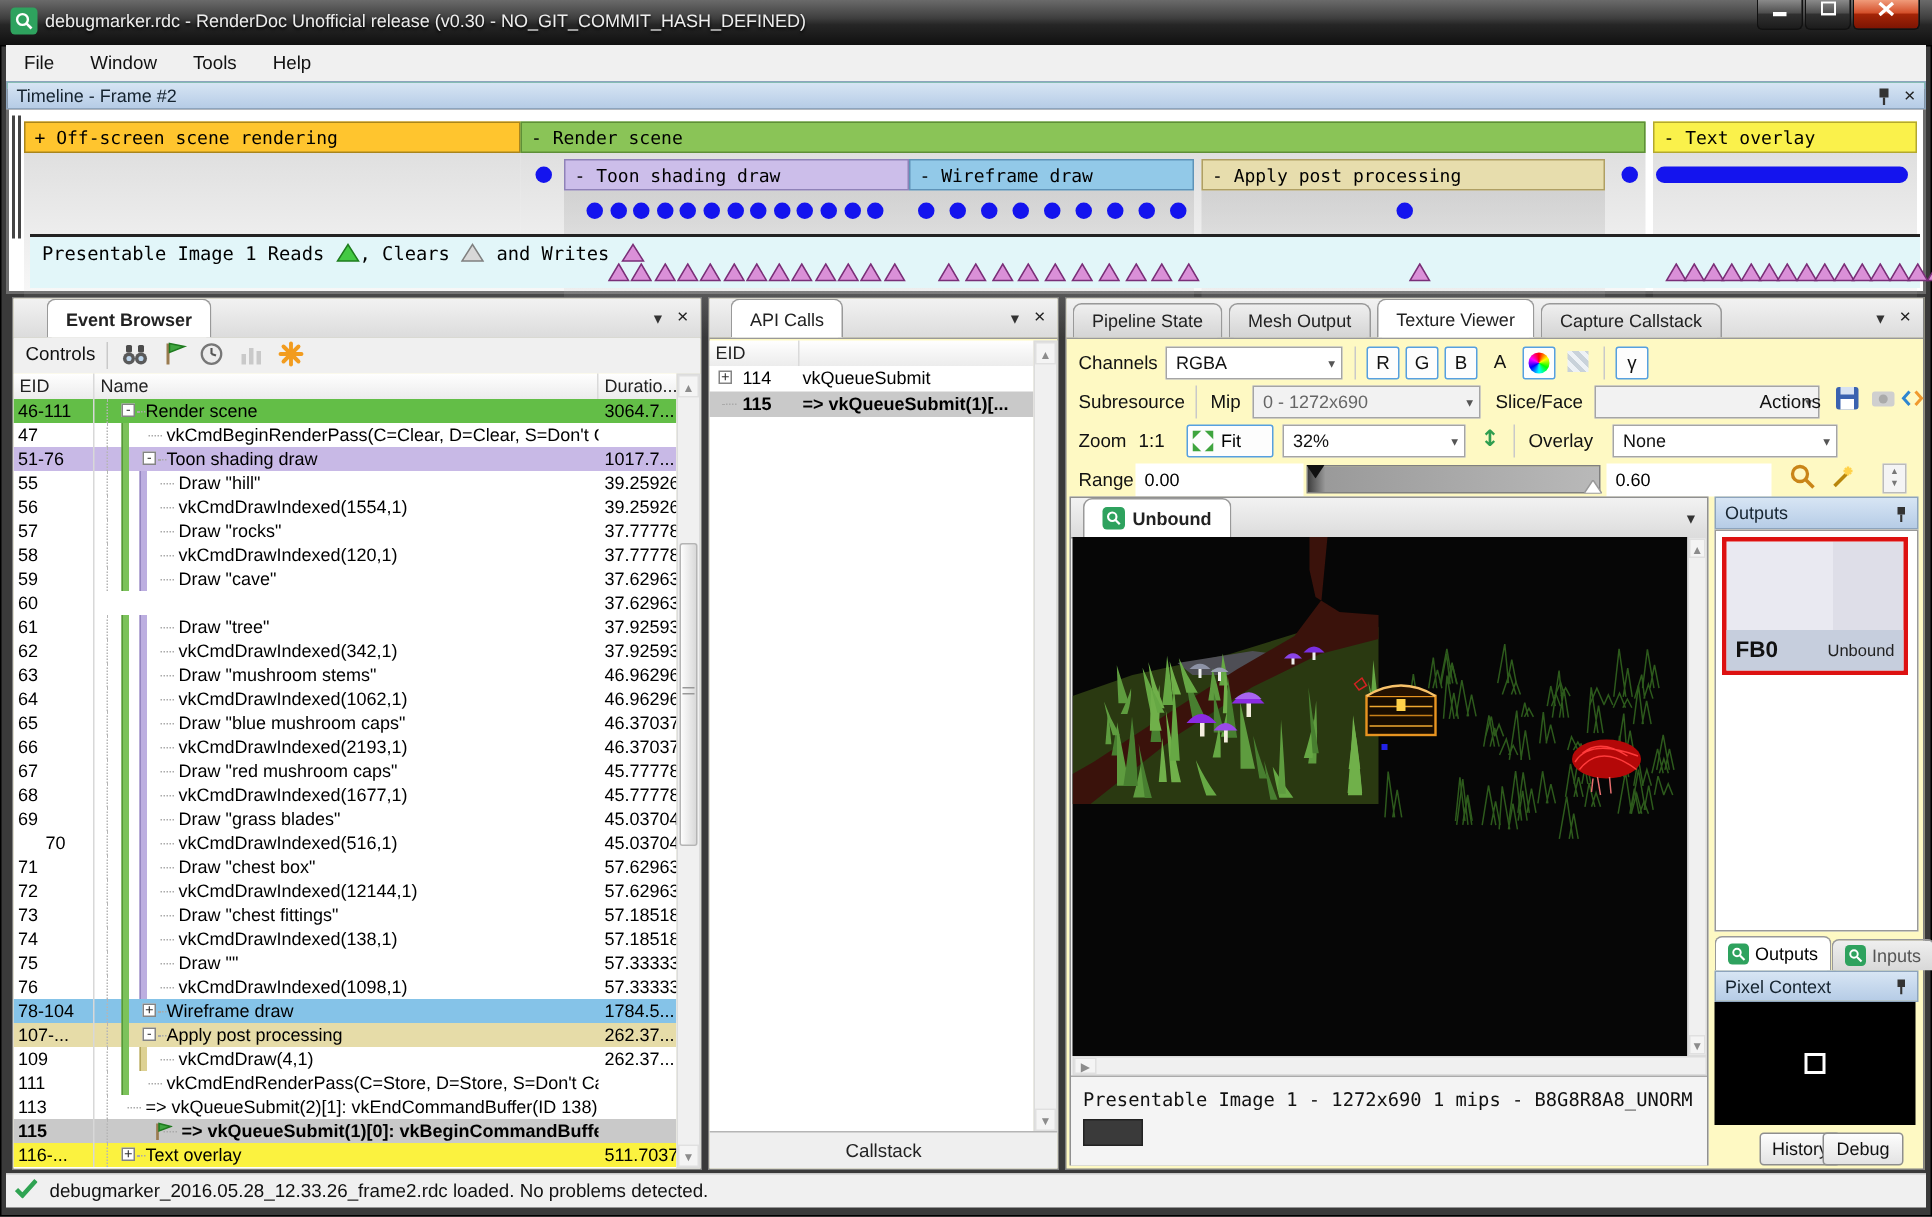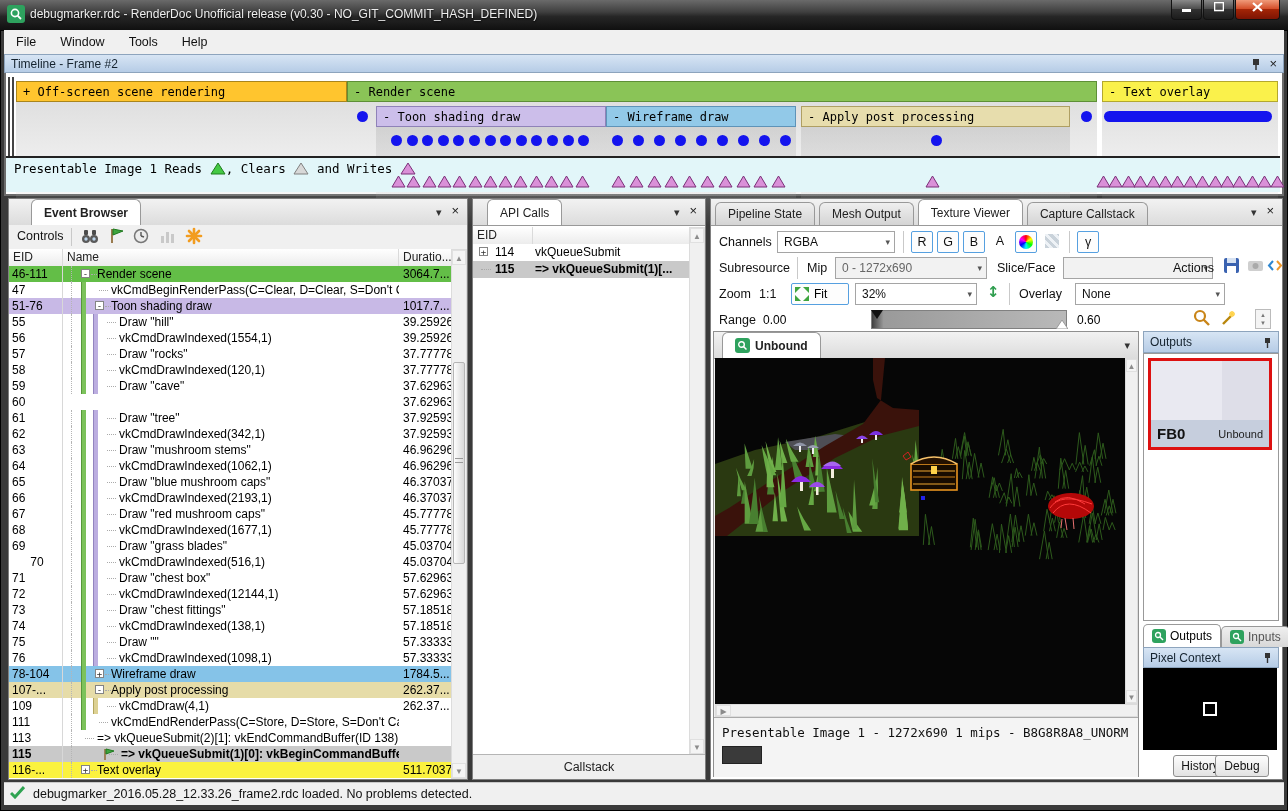--- a/index.html
+++ b/index.html
@@ -22,25 +22,25 @@
   .dock-hd{background:linear-gradient(#d7e5f4,#b6cce6);border:1px solid #8da4bd;font-size:12px;color:#15232f;display:flex;align-items:center;padding:0 6px;}
   .hd-right{margin-left:auto;display:flex;align-items:center;gap:8px;color:#333;}
   .pinicon svg{display:block}
   .xicon{font-size:13px;color:#222;line-height:10px;}
   
   #tl-body{left:4px;top:73px;width:1280px;height:123px;background:#fff;border:2px solid #6c6c6c;border-top:none;box-sizing:border-box;}
   .tlbar{position:absolute;height:21px;font-family:"DejaVu Sans Mono",monospace;font-size:12px;color:#000;line-height:21px;padding-left:6px;box-sizing:border-box;white-space:nowrap;overflow:hidden;}
   .tlshadow{position:absolute;background:linear-gradient(#b9b9b9,rgba(255,255,255,0));}
   .tldot{position:absolute;width:11px;height:11px;border-radius:50%;background:#1414ee;}
   .tlcapsule{position:absolute;height:11px;border-radius:6px;background:#1414ee;}
-  #tl-legend{position:absolute;left:0;right:2px;bottom:2px;height:34px;background:#e2f6f9;border-top:2px solid #222;font-family:"DejaVu Sans Mono",monospace;font-size:12.5px;color:#000;}
+  #tl-legend{position:absolute;left:14px;right:2px;bottom:2px;height:34px;background:#e2f6f9;border-top:2px solid #222;font-family:"DejaVu Sans Mono",monospace;font-size:12.5px;color:#000;}
   .tri{display:inline-block;vertical-align:-2px;}
   .framemark{position:absolute;width:2px;background:#444;}
   
-  .panel{position:absolute;background:#ffffff;border:1px solid #7f7f7f;box-sizing:border-box;}
+  .panel{position:absolute;background:#fef9c3;border:1px solid #7f7f7f;box-sizing:border-box;}
   .tabbar{position:absolute;left:0;right:0;top:0;height:26px;background:linear-gradient(#f2f2f2,#dcdcdc);border-bottom:1px solid #999;display:flex;align-items:flex-end;}
   .tab{height:22px;margin-left:4px;padding:0 12px;font-size:12px;color:#222;display:flex;align-items:center;gap:5px;
        border:1px solid #999;border-bottom:none;border-radius:6px 6px 0 0;background:linear-gradient(#efefef,#d4d4d4);}
   .tab.active{background:#fff;height:25px;position:relative;z-index:2;}
   .tab.bold{font-weight:bold;}
   .tab-tools{margin-left:auto;display:flex;gap:10px;padding:0 8px 6px 0;color:#333;font-size:11px;}
   
   .colhdr{position:absolute;background:linear-gradient(#ffffff,#ececec);border-bottom:1px solid #c3c3c3;font-size:12px;color:#222;}
   .colcell{position:absolute;top:0;bottom:0;padding:1px 0 0 4px;border-right:1px solid #dadada;box-sizing:border-box;white-space:nowrap;overflow:hidden;}
   .erow{position:absolute;left:0;width:442px;height:16px;font-size:12px;color:#000;white-space:nowrap;}

